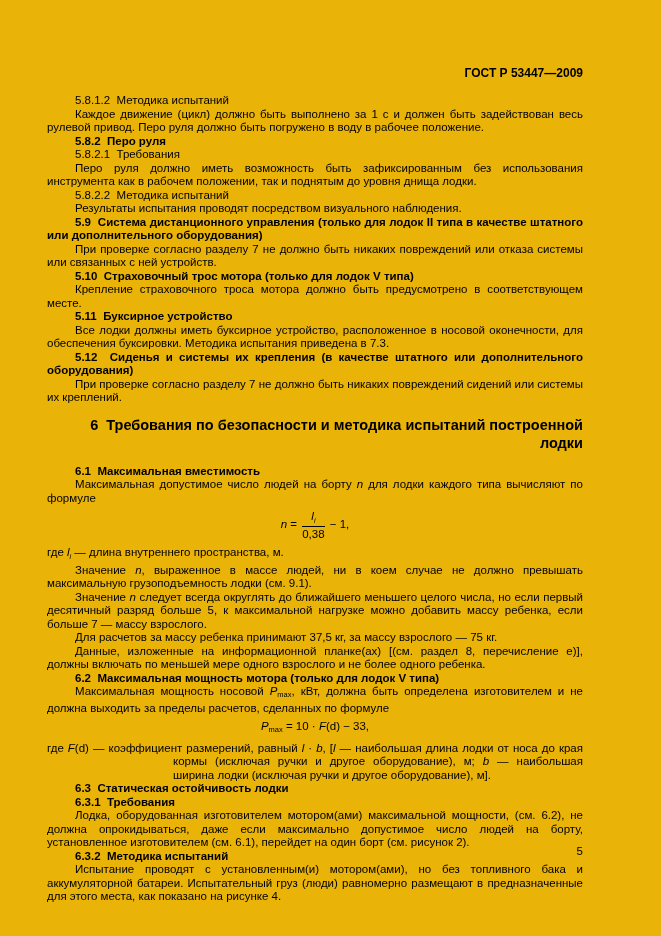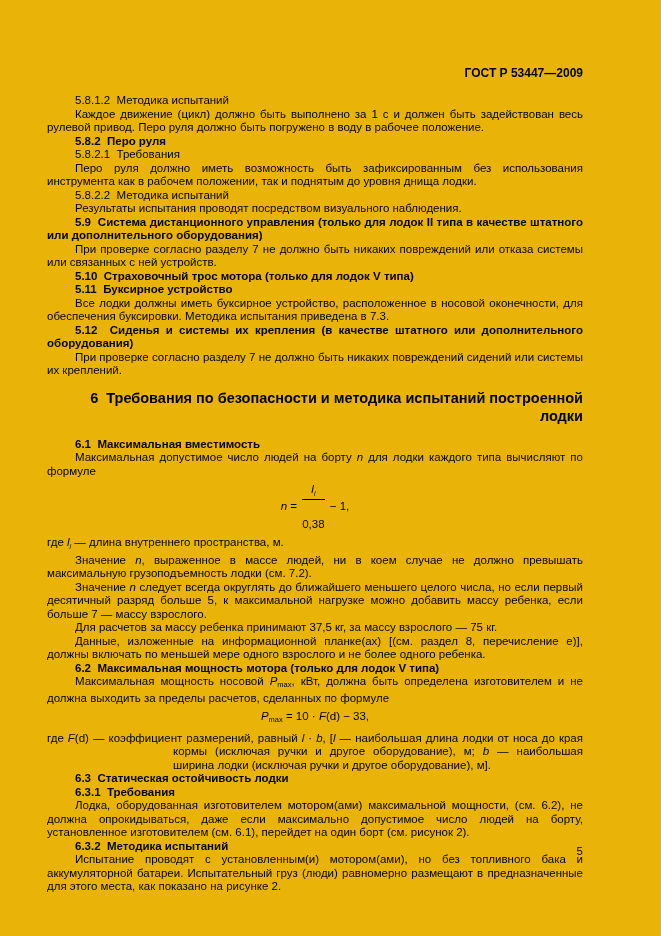--- a/index.html
+++ b/index.html
@@ -45,21 +45,21 @@
   .sub{font-size:7.5px;vertical-align:-2px;}
   .isub{font-size:7px;font-style:italic;vertical-align:-2.5px;}
   .frac{
     display:inline-block;
     text-align:center;
     vertical-align:middle;
     line-height:1.15;
     margin:0 2px;
   }
   .frac .num{display:block;border-bottom:1px solid #000;padding:0 3px 1px 3px;}
-  .frac .den{display:block;padding-top:18px;}
+  .frac .den{display:block;padding-top:1px;}
   .page-number{
     position:absolute;
     top:845px;
     right:78px;
     font-size:11.5px;
   }
 </style>
 </head>
 <body>
 
@@ -70,38 +70,39 @@
       <p class="p"><span>5.8.1.2&nbsp; Методика испытаний</span></p>
       <p class="p"><span>Каждое движение (цикл) должно быть выполнено за 1 с и должен быть задействован весь рулевой привод. Перо руля должно быть погружено в воду в рабочее положение.</span></p>
       <p class="pb"><span class="b">5.8.2&nbsp; Перо руля</span></p>
       <p class="p"><span>5.8.2.1&nbsp; Требования</span></p>
       <p class="p"><span>Перо руля должно иметь возможность быть зафиксированным без использования инструмента как в рабочем положении, так и поднятым до уровня днища лодки.</span></p>
       <p class="p"><span>5.8.2.2&nbsp; Методика испытаний</span></p>
       <p class="p"><span>Результаты испытания проводят посредством визуального наблюдения.</span></p>
       <p class="pb"><span class="b">5.9&nbsp; Система дистанционного управления (только для лодок II типа в качестве штатного или дополнительного оборудования)</span></p>
       <p class="p"><span>При проверке согласно разделу 7 не должно быть никаких повреждений или отказа системы или связанных с ней устройств.</span></p>
       <p class="pb"><span class="b">5.10&nbsp; Страховочный трос мотора (только для лодок V типа)</span></p>
+      <p class="p"><span>Крепление страховочного троса мотора должно быть предусмотрено в соответствующем месте.</span></p>
       <p class="pb"><span class="b">5.11&nbsp; Буксирное устройство</span></p>
       <p class="p"><span>Все лодки должны иметь буксирное устройство, расположенное в носовой оконечности, для обеспечения буксировки. Методика испытания приведена в 7.3.</span></p>
       <p class="pb"><span class="b">5.12&nbsp; Сиденья и системы их крепления (в качестве штатного или дополнительного оборудования)</span></p>
       <p class="p"><span>При проверке согласно разделу 7 не должно быть никаких повреждений сидений или системы их креплений.</span></p>
       <p class="h1"><span class="b">6&nbsp; Требования по безопасности и методика испытаний построенной лодки</span></p>
       <p class="pb"><span class="b">6.1&nbsp; Максимальная вместимость</span></p>
       <p class="p"><span>Максимальная допустимое число людей на борту </span><span class="i">n</span><span> для лодки каждого типа вычисляют по формуле</span></p>
       <p class="formula"><span class="i">n</span><span> = </span><span class="frac"><span class="num"><span class="i">l</span><span class="isub">i</span></span><span class="den"><span>0,38</span></span></span><span> − 1,</span></p>
       <p class="hang"><span>где </span><span class="i">l</span><span class="isub">i</span><span> — длина внутреннего пространства, м.</span></p>
-      <p class="p"><span>Значение </span><span class="i">n</span><span>, выраженное в массе людей, ни в коем случае не должно превышать максимальную грузоподъемность лодки (см. 7.2).</span></p>
+      <p class="p"><span>Значение </span><span class="i">n</span><span>, выраженное в массе людей, ни в коем случае не должно превышать максимальную грузоподъемность лодки (см. 9.1).</span></p>
       <p class="p"><span>Значение </span><span class="i">n</span><span> следует всегда округлять до ближайшего меньшего целого числа, но если первый десятичный разряд больше 5, к максимальной нагрузке можно добавить массу ребенка, если больше 7 — массу взрослого.</span></p>
       <p class="p"><span>Для расчетов за массу ребенка принимают 37,5 кг, за массу взрослого — 75 кг.</span></p>
       <p class="p"><span>Данные, изложенные на информационной планке(ах) [(см. раздел 8, перечисление е)], должны включать по меньшей мере одного взрослого и не более одного ребенка.</span></p>
       <p class="pb"><span class="b">6.2&nbsp; Максимальная мощность мотора (только для лодок V типа)</span></p>
       <p class="p"><span>Максимальная мощность носовой </span><span class="i">P</span><span class="sub">max</span><span>, кВт, должна быть определена изготовителем и не должна выходить за пределы расчетов, сделанных по формуле</span></p>
       <p class="formula"><span class="i">P</span><span class="sub">max</span><span> = 10 · </span><span class="i">F</span><span>(d) − 33,</span></p>
       <p class="hang2"><span>где </span><span class="i">F</span><span>(d) — коэффициент размерений, равный </span><span class="i">l</span><span> · </span><span class="i">b</span><span>, [</span><span class="i">l</span><span> — наибольшая длина лодки от носа до края кормы (исключая ручки и другое оборудование), м; </span><span class="i">b</span><span> — наибольшая ширина лодки (исключая ручки и другое оборудование), м].</span></p>
       <p class="pb"><span class="b">6.3&nbsp; Статическая остойчивость лодки</span></p>
       <p class="pb"><span class="b">6.3.1&nbsp; Требования</span></p>
       <p class="p"><span>Лодка, оборудованная изготовителем мотором(ами) максимальной мощности, (см. 6.2), не должна опрокидываться, даже если максимально допустимое число людей на борту, установленное изготовителем (см. 6.1), перейдет на один борт (см. рисунок 2).</span></p>
       <p class="pb"><span class="b">6.3.2&nbsp; Методика испытаний</span></p>
-      <p class="p"><span>Испытание проводят с установленным(и) мотором(ами), но без топливного бака и аккумуляторной батареи. Испытательный груз (люди) равномерно размещают в предназначенные для этого места, как показано на рисунке 2.</span></p>
+      <p class="p"><span>Испытание проводят с установленным(и) мотором(ами), но без топливного бака и аккумуляторной батареи. Испытательный груз (люди) равномерно размещают в предназначенные для этого места, как показано на рисунке 4.</span></p>
     </div>
 
   <div class="page-number">5</div>
 </div>
 
 </body></html>

